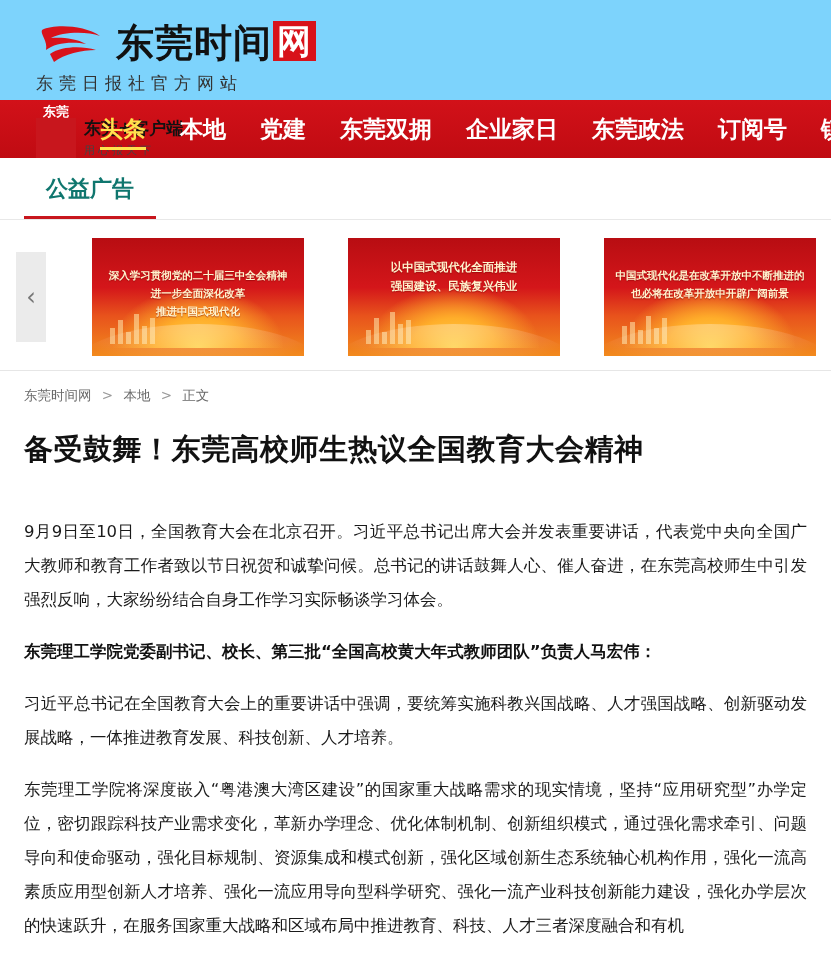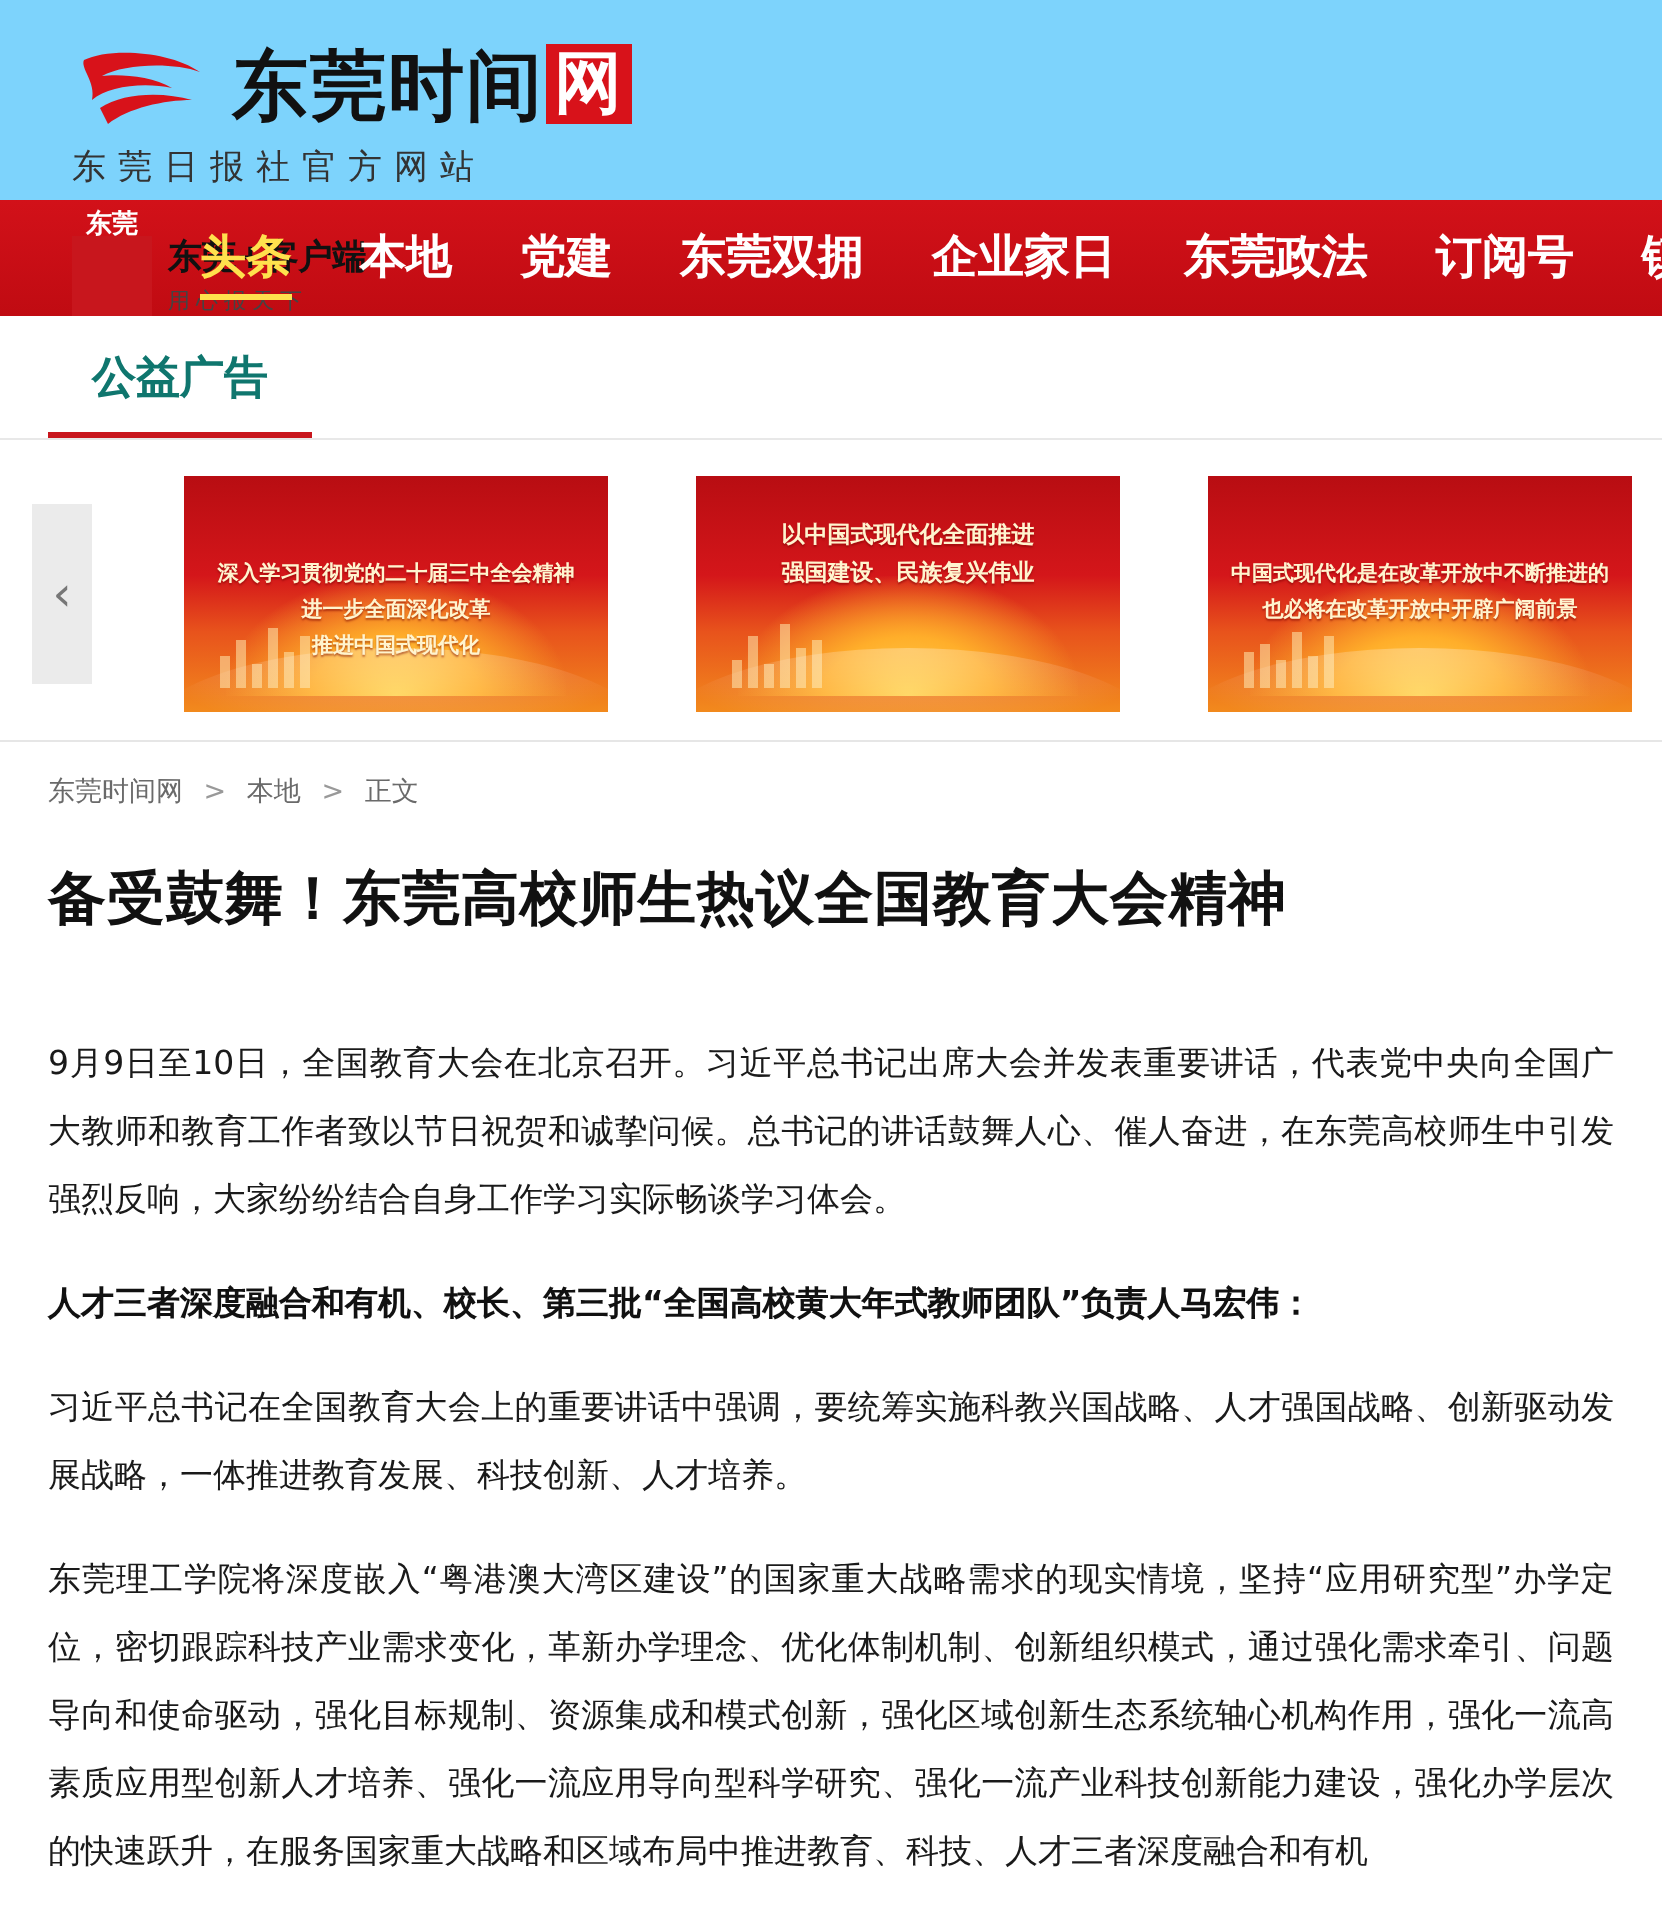--- a/index.html
+++ b/index.html
@@ -215,21 +215,21 @@
     left: 0; right: 0; top: 20px;
     text-align: center;
     color: #fff4cf;
     font-size: 11.5px;
     font-weight: bold;
     line-height: 19px;
     padding: 0 10px;
     text-shadow: 0 1px 1px rgba(120,0,0,.5);
     font-family: "DejaVu Sans", sans-serif;
   }
-  .slide-text.small { font-size: 10.5px; line-height: 18px; top: 40px; }
+  .slide-text.small { font-size: 10.5px; line-height: 18px; top: 28px; }
 
   
   .article {
     padding: 0 24px;
   }
   .crumb {
     font-size: 13.5px;
     color: #6a6a6a;
     padding: 16px 0 8px 0;
     font-family: "DejaVu Sans", sans-serif;
@@ -371,17 +371,17 @@
     <a href="#">本地</a>
     <span class="sep">&gt;</span>
     <span>正文</span>
   </div>
 
   <h1 class="headline">备受鼓舞！东莞高校师生热议全国教育大会精神</h1>
 
 
   <div class="body">
     <p>9月9日至10日，全国教育大会在北京召开。习近平总书记出席大会并发表重要讲话，代表党中央向全国广大教师和教育工作者致以节日祝贺和诚挚问候。总书记的讲话鼓舞人心、催人奋进，在东莞高校师生中引发强烈反响，大家纷纷结合自身工作学习实际畅谈学习体会。</p>
-    <p class="strong">人才三者深度融合和有机、校长、第三批“全国高校黄大年式教师团队”负责人马宏伟：</p>
+    <p class="strong">东莞理工学院党委副书记、校长、第三批“全国高校黄大年式教师团队”负责人马宏伟：</p>
     <p>习近平总书记在全国教育大会上的重要讲话中强调，要统筹实施科教兴国战略、人才强国战略、创新驱动发展战略，一体推进教育发展、科技创新、人才培养。</p>
     <p>东莞理工学院将深度嵌入“粤港澳大湾区建设”的国家重大战略需求的现实情境，坚持“应用研究型”办学定位，密切跟踪科技产业需求变化，革新办学理念、优化体制机制、创新组织模式，通过强化需求牵引、问题导向和使命驱动，强化目标规制、资源集成和模式创新，强化区域创新生态系统轴心机构作用，强化一流高素质应用型创新人才培养、强化一流应用导向型科学研究、强化一流产业科技创新能力建设，强化办学层次的快速跃升，在服务国家重大战略和区域布局中推进教育、科技、人才三者深度融合和有机</p>
   </div>
 </div>
 
 </body></html>

